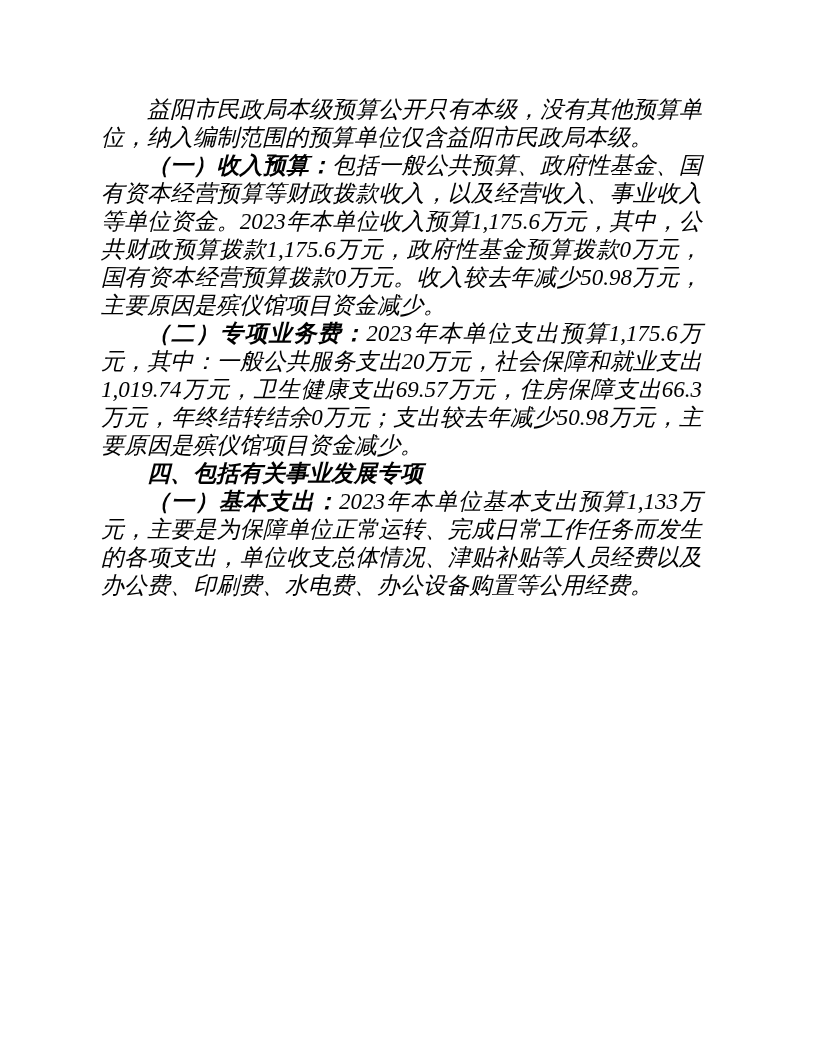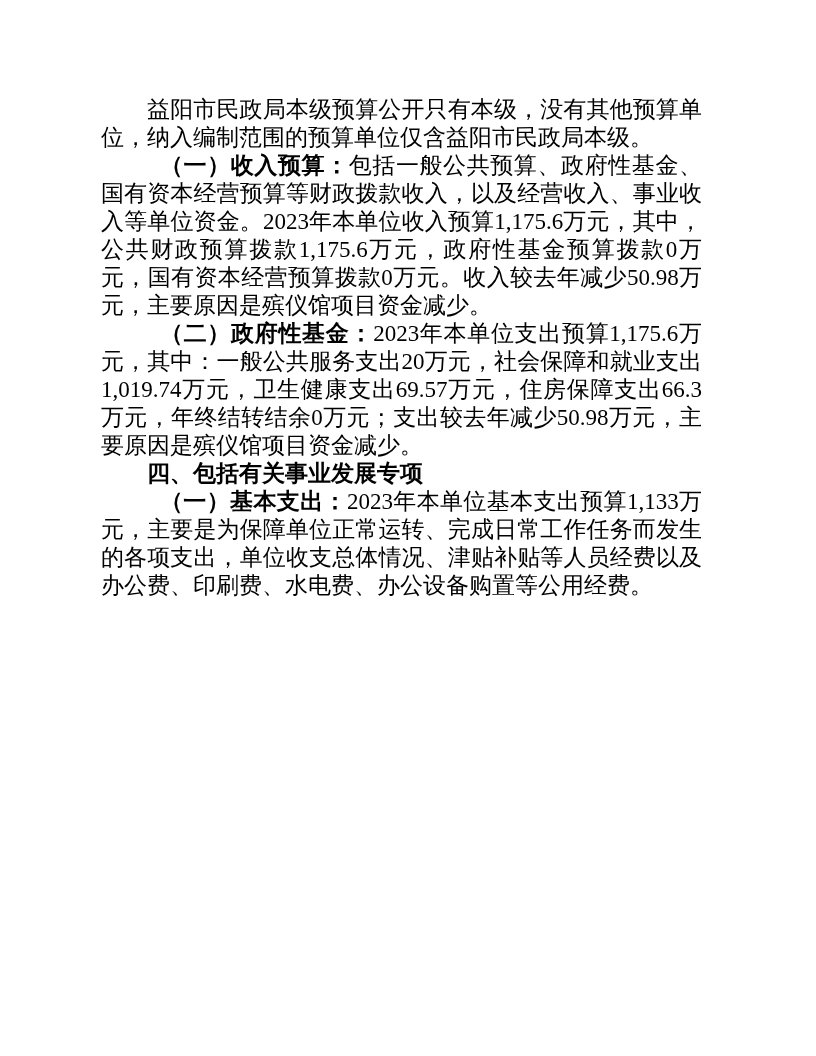--- a/index.html
+++ b/index.html
@@ -11,55 +11,55 @@
     height: 1056px;
     background: #ffffff;
     overflow: hidden;
   }
   .page {
     box-sizing: border-box;
     width: 808px;
     height: 1056px;
     padding: 96px 106px 0 101px;
     background: #ffffff;
+    font-style: italic;
   }
   .doc {
     font-family: "Liberation Serif", "DejaVu Serif", serif;
     font-size: 23px;
     line-height: 28px;
     color: #000000;
     text-align: justify;
     word-break: break-all;
     overflow-wrap: break-word;
   }
   .doc p {
     margin: 0;
     padding: 0;
     text-indent: 2em;
   }
   .doc p.heading {
     font-weight: 700;
   }
   .doc b.lead {
     font-weight: 700;
-    margin-left: 13px;
   }
 </style>
 </head>
 <body>
 
 <div class="page">
   <div class="doc">
 
     <p><span>益阳市民政局本级预算公开只有本级，没有其他预算单位，纳入编制范围的预算单位仅含益阳市民政局本级。</span></p>
 
 
     <p><b class="lead">（一）收入预算：</b><span>包括一般公共预算、政府性基金、国有资本经营预算等财政拨款收入，以及经营收入、事业收入等单位资金。2023年本单位收入预算1,175.6万元，其中，公共财政预算拨款1,175.6万元，政府性基金预算拨款0万元，国有资本经营预算拨款0万元。收入较去年减少50.98万元，主要原因是殡仪馆项目资金减少。</span></p>
 
-    <p><b class="lead">（二）政府性基金：</b><span>2023年本单位支出预算1,175.6万元，其中：一般公共服务支出20万元，社会保障和就业支出1,019.74万元，卫生健康支出69.57万元，住房保障支出66.3万元，年终结转结余0万元；支出较去年减少50.98万元，主要原因是殡仪馆项目资金减少。</span></p>
+    <p><b class="lead">（二）专项业务费：</b><span>2023年本单位支出预算1,175.6万元，其中：一般公共服务支出20万元，社会保障和就业支出1,019.74万元，卫生健康支出69.57万元，住房保障支出66.3万元，年终结转结余0万元；支出较去年减少50.98万元，主要原因是殡仪馆项目资金减少。</span></p>
 
     <p class="heading"><span>四、包括有关事业发展专项</span></p>
 
 
     <p><b class="lead">（一）基本支出：</b><span>2023年本单位基本支出预算1,133万元，主要是为保障单位正常运转、完成日常工作任务而发生的各项支出，单位收支总体情况、津贴补贴等人员经费以及办公费、印刷费、水电费、办公设备购置等公用经费。</span></p>
 
 
   </div>
 </div>
 

